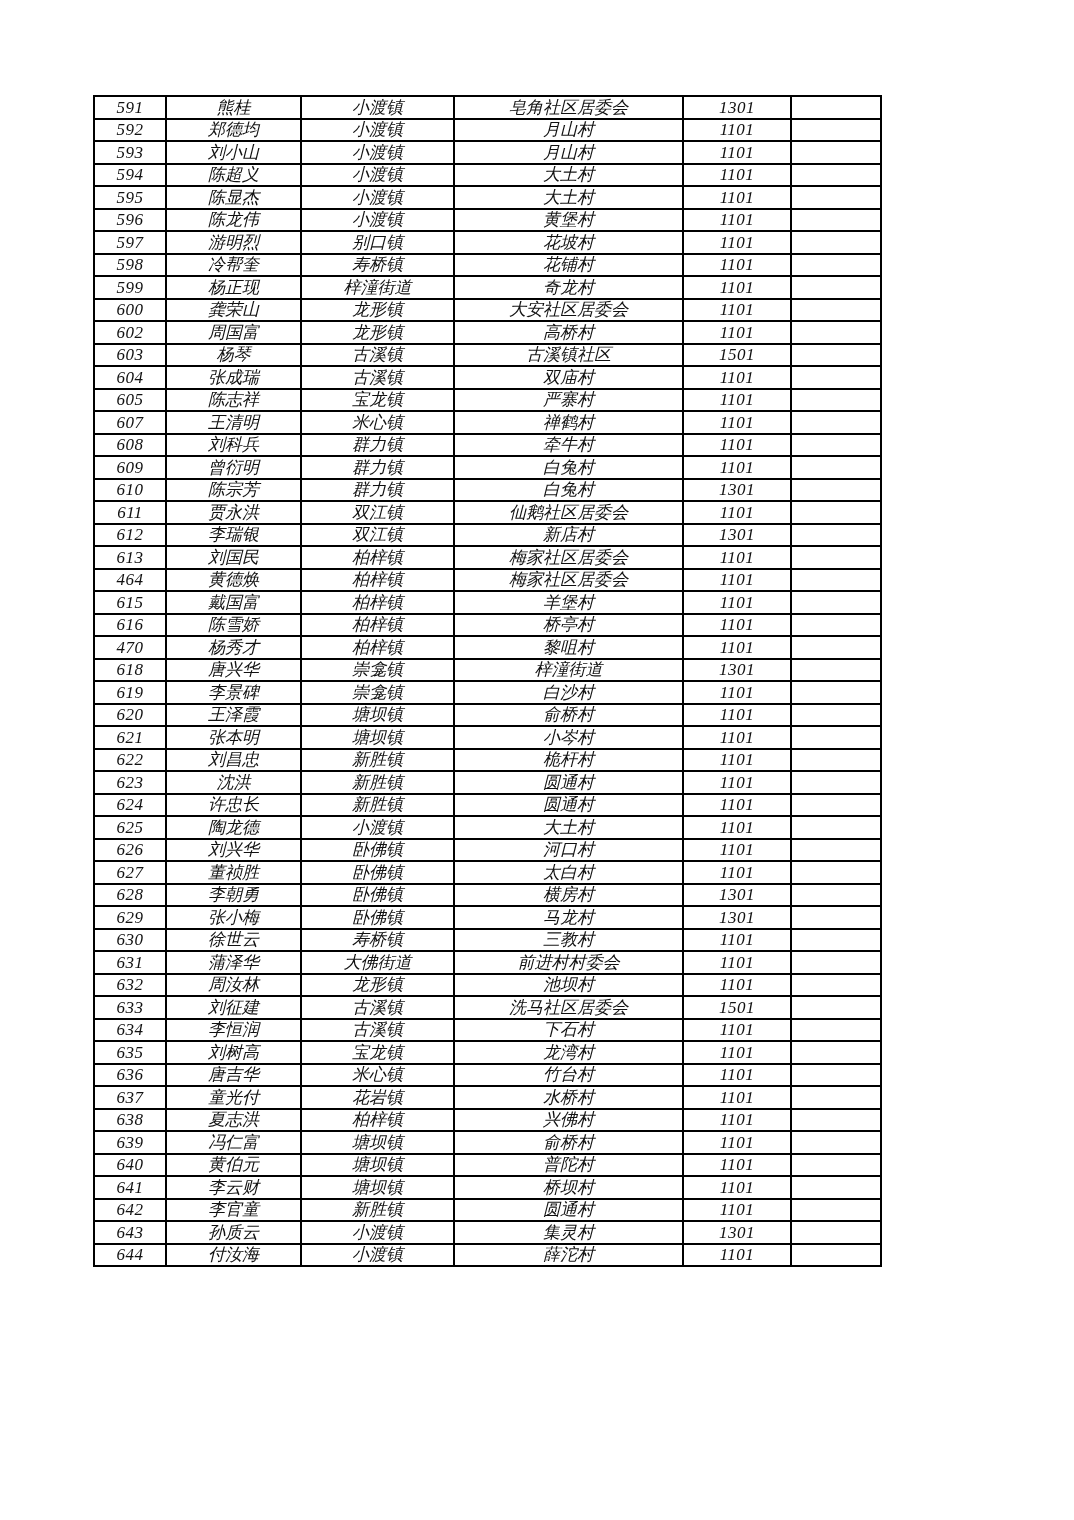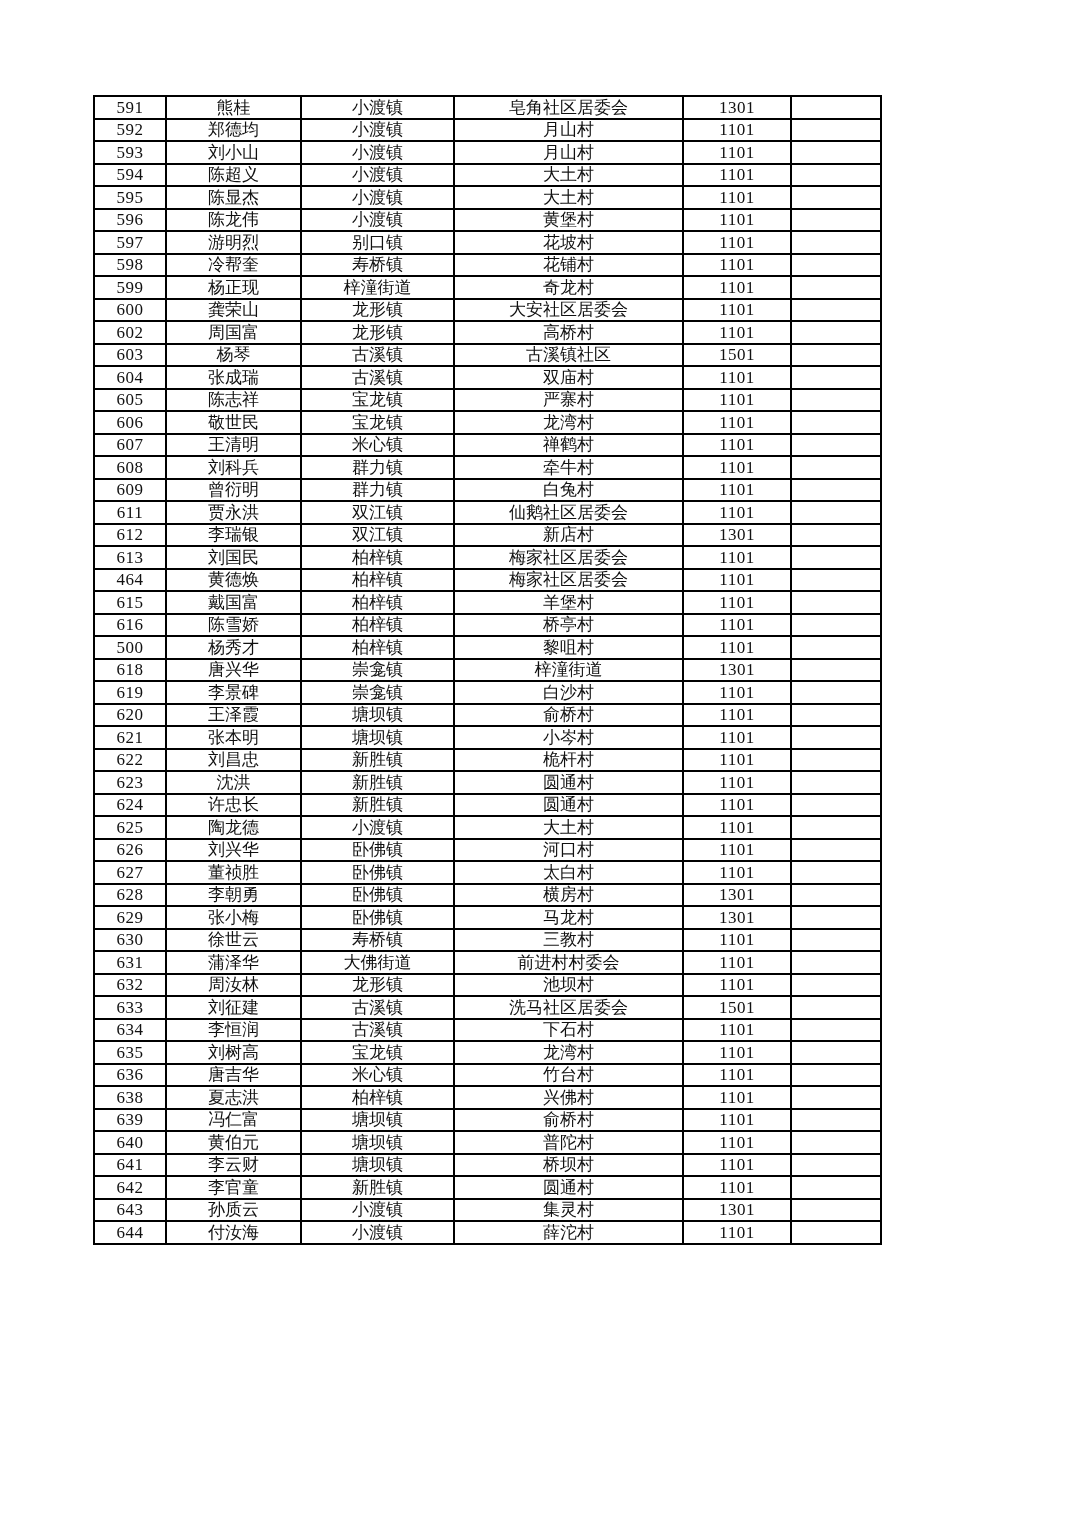--- a/index.html
+++ b/index.html
@@ -7,20 +7,21 @@
     padding: 0;
     background: #ffffff;
   }
   .page {
     position: relative;
     width: 1074px;
     height: 1520px;
     background: #ffffff;
     overflow: hidden;
     font-family: "Liberation Serif", "DejaVu Serif", serif;
+    font-style: italic;
   }
   table.roster {
     position: absolute;
     left: 93px;
     top: 95px;
     width: 787px;
     border-collapse: collapse;
     table-layout: fixed;
     border: 2px solid #000000;
   }
@@ -161,28 +162,20 @@
         </tr>
         <tr>
           <td class="c-index">605</td>
           <td class="c-name">陈志祥</td>
           <td class="c-town">宝龙镇</td>
           <td class="c-village_or_community">严寨村</td>
           <td class="c-code">1101</td>
           <td class="c-blank"></td>
         </tr>
         <tr>
-          <td class="c-index">606</td>
-          <td class="c-name">敬世民</td>
-          <td class="c-town">宝龙镇</td>
-          <td class="c-village_or_community">龙湾村</td>
-          <td class="c-code">1101</td>
-          <td class="c-blank"></td>
-        </tr>
-        <tr>
           <td class="c-index">607</td>
           <td class="c-name">王清明</td>
           <td class="c-town">米心镇</td>
           <td class="c-village_or_community">禅鹤村</td>
           <td class="c-code">1101</td>
           <td class="c-blank"></td>
         </tr>
         <tr>
           <td class="c-index">608</td>
           <td class="c-name">刘科兵</td>
@@ -193,20 +186,28 @@
         </tr>
         <tr>
           <td class="c-index">609</td>
           <td class="c-name">曾衍明</td>
           <td class="c-town">群力镇</td>
           <td class="c-village_or_community">白兔村</td>
           <td class="c-code">1101</td>
           <td class="c-blank"></td>
         </tr>
         <tr>
+          <td class="c-index">610</td>
+          <td class="c-name">陈宗芳</td>
+          <td class="c-town">群力镇</td>
+          <td class="c-village_or_community">白兔村</td>
+          <td class="c-code">1301</td>
+          <td class="c-blank"></td>
+        </tr>
+        <tr>
           <td class="c-index">611</td>
           <td class="c-name">贾永洪</td>
           <td class="c-town">双江镇</td>
           <td class="c-village_or_community">仙鹅社区居委会</td>
           <td class="c-code">1101</td>
           <td class="c-blank"></td>
         </tr>
         <tr>
           <td class="c-index">612</td>
           <td class="c-name">李瑞银</td>
@@ -241,21 +242,21 @@
         </tr>
         <tr>
           <td class="c-index">616</td>
           <td class="c-name">陈雪娇</td>
           <td class="c-town">柏梓镇</td>
           <td class="c-village_or_community">桥亭村</td>
           <td class="c-code">1101</td>
           <td class="c-blank"></td>
         </tr>
         <tr>
-          <td class="c-index">500</td>
+          <td class="c-index">470</td>
           <td class="c-name">杨秀才</td>
           <td class="c-town">柏梓镇</td>
           <td class="c-village_or_community">黎咀村</td>
           <td class="c-code">1101</td>
           <td class="c-blank"></td>
         </tr>
         <tr>
           <td class="c-index">618</td>
           <td class="c-name">唐兴华</td>
           <td class="c-town">崇龛镇</td>
@@ -401,20 +402,28 @@
         </tr>
         <tr>
           <td class="c-index">636</td>
           <td class="c-name">唐吉华</td>
           <td class="c-town">米心镇</td>
           <td class="c-village_or_community">竹台村</td>
           <td class="c-code">1101</td>
           <td class="c-blank"></td>
         </tr>
         <tr>
+          <td class="c-index">637</td>
+          <td class="c-name">童光付</td>
+          <td class="c-town">花岩镇</td>
+          <td class="c-village_or_community">水桥村</td>
+          <td class="c-code">1101</td>
+          <td class="c-blank"></td>
+        </tr>
+        <tr>
           <td class="c-index">638</td>
           <td class="c-name">夏志洪</td>
           <td class="c-town">柏梓镇</td>
           <td class="c-village_or_community">兴佛村</td>
           <td class="c-code">1101</td>
           <td class="c-blank"></td>
         </tr>
         <tr>
           <td class="c-index">639</td>
           <td class="c-name">冯仁富</td>

